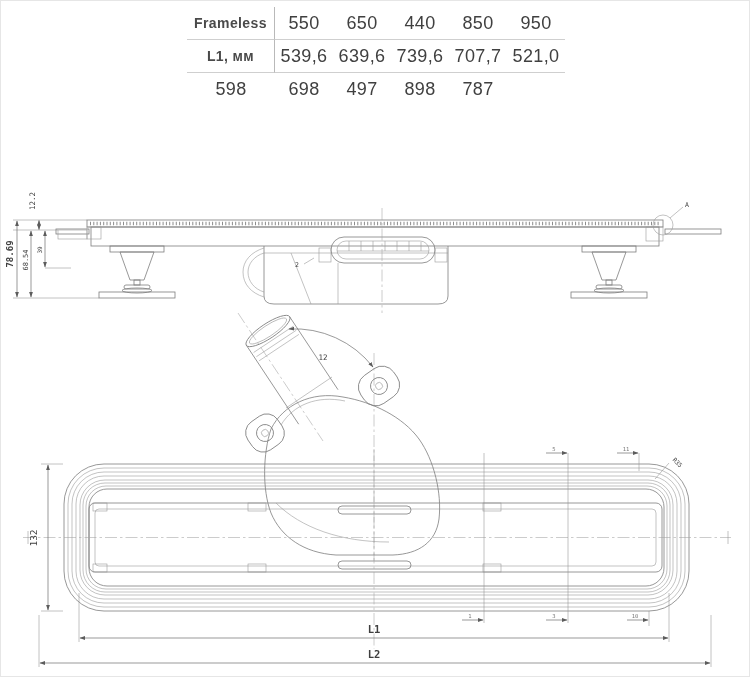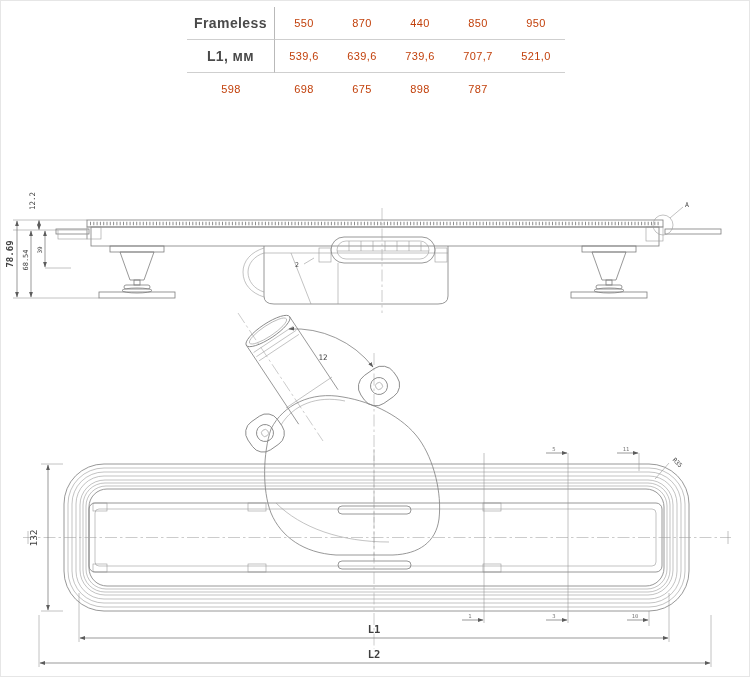--- a/index.html
+++ b/index.html
@@ -1,54 +1,54 @@
 <!DOCTYPE html>
 <html><head>
 <meta charset="utf-8">
 <style>
   html,body{margin:0;padding:0;background:#fff;}
   #page{position:relative;width:750px;height:677px;background:#fff;border:1px solid #e6e6e6;box-sizing:border-box;overflow:hidden;font-family:"Liberation Sans",sans-serif;}
   
   #size-table{position:absolute;left:186px;top:6px;display:grid;grid-template-columns:88px repeat(5,58px);}
-  .tcell{height:32px;display:flex;align-items:center;justify-content:center;font-size:11px;color:#c2410c;letter-spacing:.4px;}
+  .tcell{height:32px;display:flex;align-items:center;justify-content:center;font-size:18px;color:#404040;letter-spacing:.4px;}
   .tlabel{font-weight:bold;color:#4a4a4a;border-right:1px solid #b9b9b9;font-size:14px;}
   .row-sep{border-bottom:1px solid #cfcfcf;}
   
   svg{position:absolute;left:0;top:0;}
   .geo{fill:none;stroke:#7d7d7d;stroke-width:.8;}
   .geo2{fill:none;stroke:#9a9a9a;stroke-width:.6;}
   .cl{fill:none;stroke:#a2a2a2;stroke-width:.55;stroke-dasharray:12 3 2.5 3;}
   .ext{fill:none;stroke:#8f8f8f;stroke-width:.55;}
   .dim{fill:none;stroke:#6f6f6f;stroke-width:.7;}
   .dtxt{fill:#3f3f3f;font-family:"DejaVu Sans Mono",monospace;}
   .tick-txt{fill:#7a7a7a;font-family:"DejaVu Sans Mono",monospace;font-size:5.5px;}
 </style>
 </head>
 <body>
 
 <div id="page">
 
   <div id="size-table">
     <div class="tcell tlabel row-sep">Frameless</div>
     <div class="tcell row-sep">550</div>
-    <div class="tcell row-sep">870</div>
+    <div class="tcell row-sep">650</div>
     <div class="tcell row-sep">440</div>
     <div class="tcell row-sep">850</div>
     <div class="tcell row-sep">950</div>
 
     <div class="tcell tlabel row-sep">L1, мм</div>
     <div class="tcell row-sep">539,6</div>
     <div class="tcell row-sep">639,6</div>
     <div class="tcell row-sep">739,6</div>
     <div class="tcell row-sep">707,7</div>
     <div class="tcell row-sep">521,0</div>
 
     <div class="tcell">598</div>
     <div class="tcell">698</div>
-    <div class="tcell">675</div>
+    <div class="tcell">497</div>
     <div class="tcell">898</div>
     <div class="tcell">787</div>
   </div>
 
   <svg width="750" height="677" viewBox="0 0 750 677">
     <defs>
       <marker id="ar" viewBox="0 0 10 10" refX="9" refY="5" markerWidth="8" markerHeight="8" orient="auto-start-reverse">
         <path d="M0,1.6 L10,5 L0,8.4 z" fill="#5c5c5c"></path>
       </marker>
     </defs>

